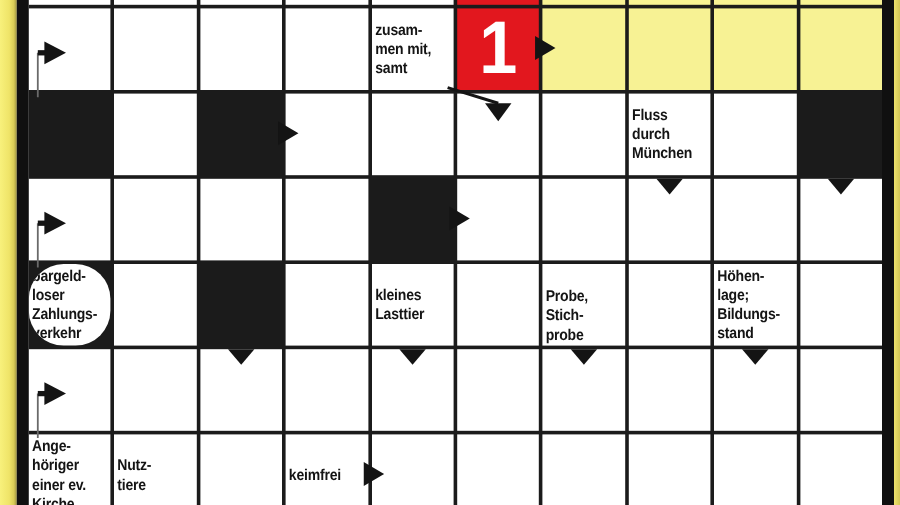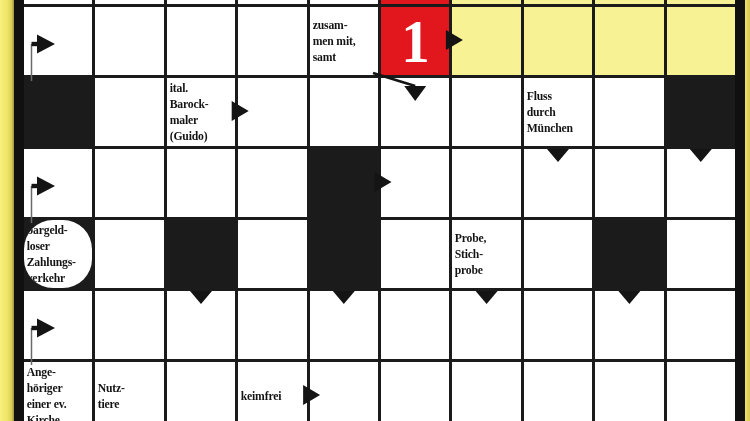--- a/index.html
+++ b/index.html
@@ -1,17 +1,17 @@
 <!DOCTYPE html>
 <html><head>
 <meta charset="utf-8">
 <style>
   html,body{margin:0;padding:0;background:#fff;}
   .page{position:relative;width:750px;height:421px;overflow:hidden;background:#fff;
-        font-family:Liberation Serif, serif;}
+        font-family:Liberation Sans, sans-serif;}
   .margin-strip{position:absolute;top:0;height:100%;}
   .margin-left{left:0;width:14px;background:linear-gradient(to right,#f8f17c 0%,#efe468 55%,#d9cc57 82%,#9d9240 100%);}
   .margin-right{left:745px;width:5px;background:linear-gradient(to right,#eee26c 0%,#d3c655 100%);}
   .border-bar{position:absolute;top:0;height:100%;background:#101010;}
   .border-left{left:14px;width:10px;}
   .border-right{left:735px;width:10px;}
   .grid-wrap{position:absolute;left:24px;top:0;width:711px;height:421px;overflow:hidden;}
   .grid{position:absolute;left:0;top:0;display:grid;
         grid-template-columns:repeat(10,68.4px);
         grid-template-rows:4px repeat(6,68px);
@@ -54,26 +54,20 @@
 samt</div>
         </div>
         <div class="cell number" style="grid-area: 2 / 6; background: rgb(226, 23, 30);">
           <div class="number-label">1</div>
         </div>
         <div class="cell" style="grid-area: 2 / 7; background: rgb(247, 242, 148);"></div>
         <div class="cell" style="grid-area: 2 / 8; background: rgb(247, 242, 148);"></div>
         <div class="cell" style="grid-area: 2 / 9; background: rgb(247, 242, 148);"></div>
         <div class="cell" style="grid-area: 2 / 10; background: rgb(247, 242, 148);"></div>
         <div class="cell" style="grid-area: 3 / 2;"></div>
-        <div class="cell clue" style="grid-area: 3 / 3;">
-          <div class="clue-text">ital.
-Barock-
-maler
-(Guido)</div>
-        </div>
         <div class="cell" style="grid-area: 3 / 4;"></div>
         <div class="cell" style="grid-area: 3 / 5;"></div>
         <div class="cell" style="grid-area: 3 / 6;"></div>
         <div class="cell" style="grid-area: 3 / 7;"></div>
         <div class="cell clue" style="grid-area: 3 / 8;">
           <div class="clue-text">Fluss
 durch
 München</div>
         </div>
         <div class="cell" style="grid-area: 3 / 9;"></div>
@@ -87,27 +81,37 @@
         <div class="cell" style="grid-area: 4 / 9;"></div>
         <div class="cell" style="grid-area: 4 / 10;"></div>
         <div class="cell clue" style="grid-area: 5 / 1; border-radius: 29px;">
           <div class="clue-text">bargeld-
 loser
 Zahlungs-
 verkehr</div>
         </div>
         <div class="cell" style="grid-area: 5 / 2;"></div>
         <div class="cell" style="grid-area: 5 / 4;"></div>
+        <div class="cell clue" style="grid-area: 5 / 5;">
+          <div class="clue-text">kleines
+Lasttier</div>
+        </div>
         <div class="cell" style="grid-area: 5 / 6;"></div>
-        <div class="cell clue" style="grid-area: 5 / 7;">
+        <div class="cell clue" style="grid-area: 5 / 7; align-items: flex-end;">
           <div class="clue-text">Probe,
 Stich-
 probe</div>
         </div>
         <div class="cell" style="grid-area: 5 / 8;"></div>
+        <div class="cell clue" style="grid-area: 5 / 9;">
+          <div class="clue-text">Höhen-
+lage;
+Bildungs-
+stand</div>
+        </div>
         <div class="cell" style="grid-area: 5 / 10;"></div>
         <div class="cell" style="grid-area: 6 / 1;"></div>
         <div class="cell" style="grid-area: 6 / 2;"></div>
         <div class="cell" style="grid-area: 6 / 3;"></div>
         <div class="cell" style="grid-area: 6 / 4;"></div>
         <div class="cell" style="grid-area: 6 / 5;"></div>
         <div class="cell" style="grid-area: 6 / 6;"></div>
         <div class="cell" style="grid-area: 6 / 7;"></div>
         <div class="cell" style="grid-area: 6 / 8;"></div>
         <div class="cell" style="grid-area: 6 / 9;"></div>

